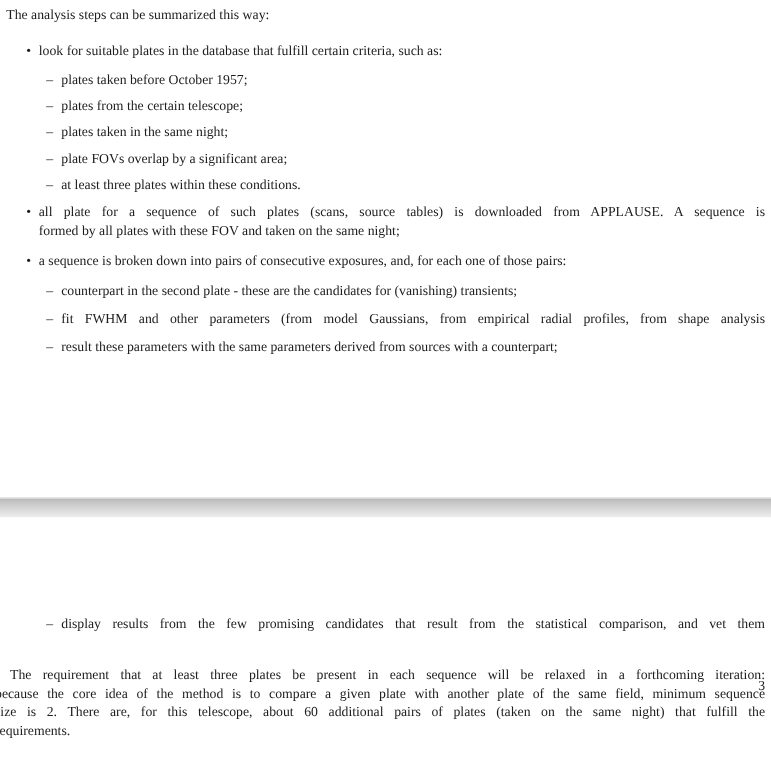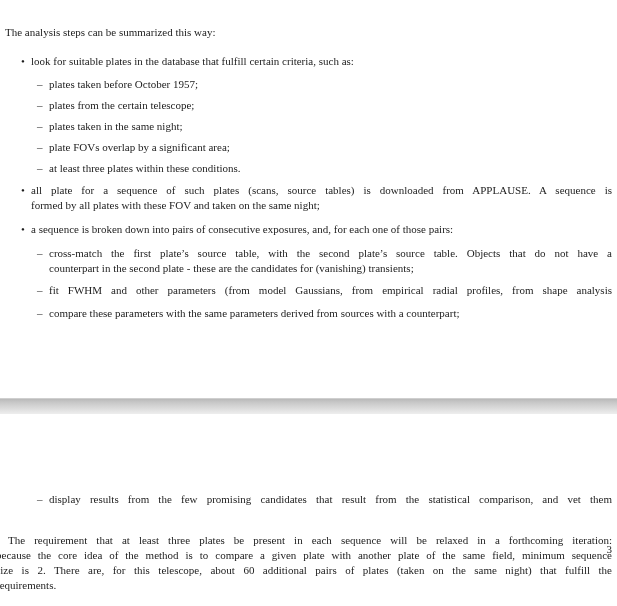--- a/index.html
+++ b/index.html
@@ -17,21 +17,21 @@
     font-size: 11px;
     line-height: 15px;
   }
   .page {
     position: absolute;
     left: 0;
     width: 617px;
     background: #ffffff;
     overflow: hidden;
   }
-  .page-top    { top: 0;    height: 492px; margin-top: 20px; }
+  .page-top    { top: 0;    height: 492px; }
   .page-bottom { top: 414px; height: 192px; }
   .separator {
     position: absolute;
     left: 0;
     top: 398px;
     width: 617px;
     height: 16px;
     border-top: 1px solid #cfcfcf;
     box-sizing: border-box;
     background: linear-gradient(to bottom, #b9b9b9 0%, #c9c9c9 25%, #dadada 60%, #eeeeee 100%);
@@ -113,32 +113,31 @@
       <div>formed by all plates with these FOV and taken on the same night;</div>
     </div>
 
     <div class="li1 mt9">
       <span class="marker m1">•</span>
       <div>a sequence is broken down into pairs of consecutive exposures, and, for each one of those pairs:</div>
     </div>
 
     <div class="li2 mt9">
       <span class="marker m2">–</span>
-      <div class="j">cross-match the first plate’s source table, with the second plate’s source table. Objects that do not have a</div>
       <div>counterpart in the second plate - these are the candidates for (vanishing) transients;</div>
     </div>
 
     <div class="li2 mt7">
       <span class="marker m2">–</span>
       <div class="j">fit FWHM and other parameters (from model Gaussians, from empirical radial profiles, from shape analysis</div>
     </div>
 
     <div class="li2 mt8">
       <span class="marker m2">–</span>
-      <div><span>compare these parameters with the same parameters derived from sources </span><span class="it">with</span><span> a counterpart;</span></div>
+      <div><span>result these parameters with the same parameters derived from sources </span><span class="it">with</span><span> a counterpart;</span></div>
     </div>
 
   </div>
 </div>
 
 <div class="separator"></div>
 
 <div class="page page-bottom">
   <div class="content" style="height:192px;">
 

